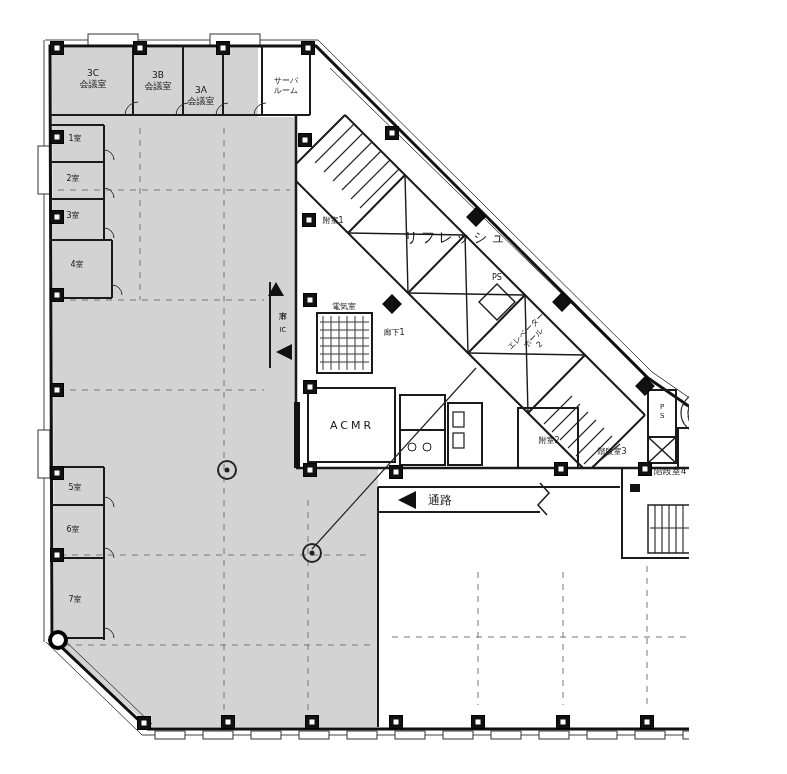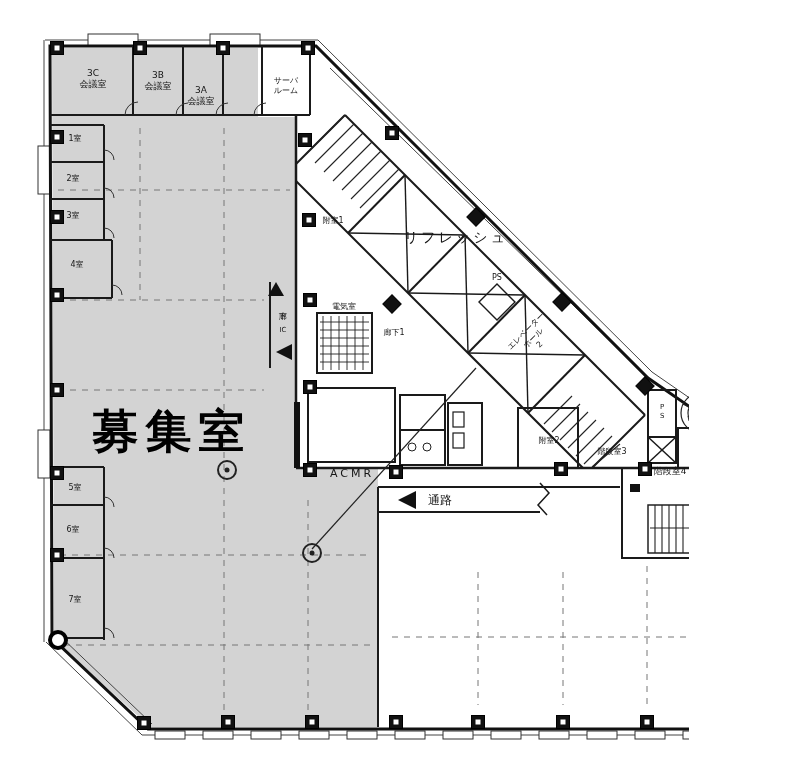--- a/index.html
+++ b/index.html
@@ -334,35 +334,34 @@
 </div>
 
 <div class="lbl f8" style="left:75px;top:139px;">1室</div>
 <div class="lbl f8" style="left:73px;top:179px;">2室</div>
 <div class="lbl f8" style="left:73px;top:216px;">3室</div>
 <div class="lbl f8" style="left:77px;top:265px;">4室</div>
 <div class="lbl f8" style="left:75px;top:488px;">5室</div>
 <div class="lbl f8" style="left:73px;top:530px;">6室</div>
 <div class="lbl f8" style="left:75px;top:600px;">7室</div>
 
-<div class="lbl vac" style="left:172px;top:432px;">募集室</div>
 
 <div class="lbl f14" style="left:456px;top:237px;">リフレッシュ</div>
 <div class="lbl f8" style="left:333px;top:221px;">附室1</div>
 <div class="lbl f8 vert" style="left:282px;top:306px;">廊下</div>
 <div class="lbl f7" style="left:283px;top:330px;">IC</div>
 <div class="lbl f8" style="left:344px;top:307px;">電気室</div>
 <div class="lbl f8" style="left:394px;top:333px;">廊下1</div>
 <div class="lbl f8" style="left:497px;top:278px;">PS</div>
 <div class="lbl f8 rot45" style="left:533px;top:338px;">
   <span class="ln">エレベーター</span>
   <span class="ln">ホール</span>
   <span class="ln">2</span>
 </div>
-<div class="lbl f11" style="left:352px;top:426px;margin-top:48px;">ACMR</div>
+<div class="lbl f11" style="left:352px;top:426px;">ACMR</div>
 <div class="lbl f8" style="left:549px;top:441px;">附室2</div>
 <div class="lbl f8" style="left:612px;top:452px;">階段室3</div>
 <div class="lbl f7 vert" style="left:662px;top:412px;">PS</div>
 <div class="lbl f8" style="left:703px;top:452px;">控室</div>
 <div class="lbl f9" style="left:670px;top:471px;">階段室4</div>
 <div class="lbl f10" style="left:440px;top:500px;">通路</div>
 
 </div>
 
 </body></html>

